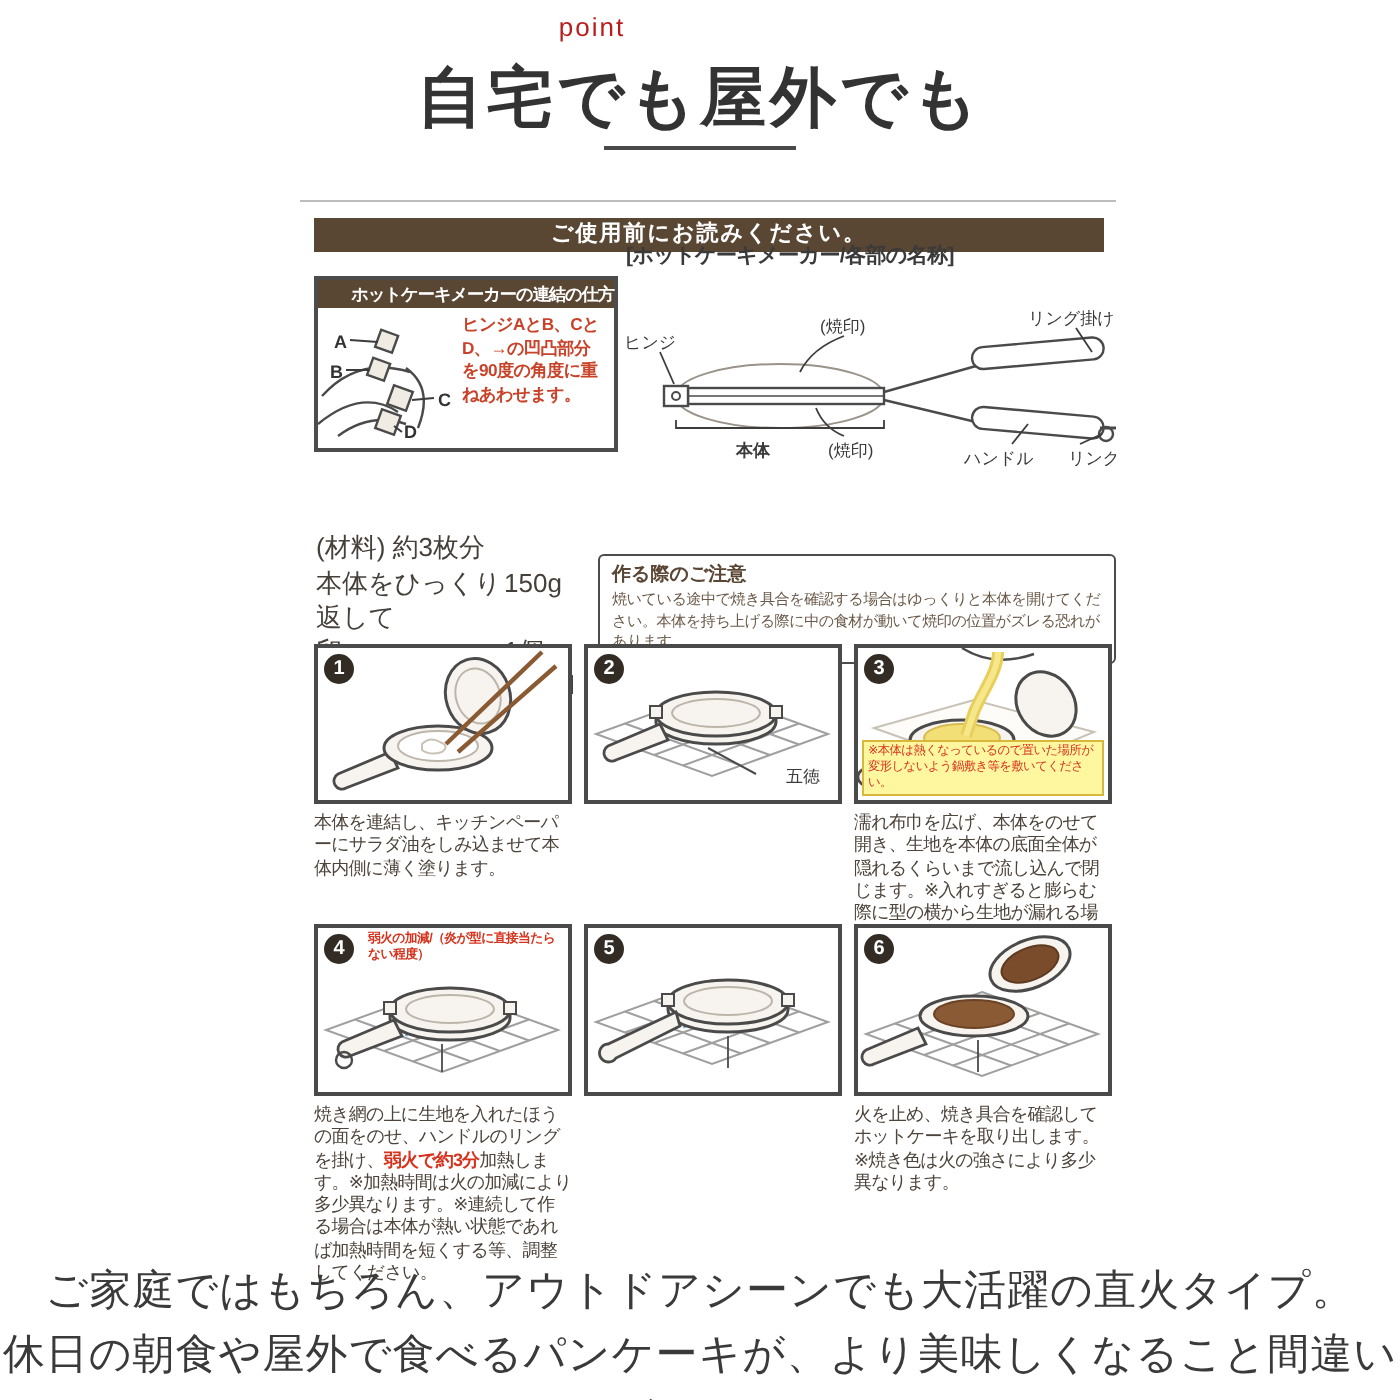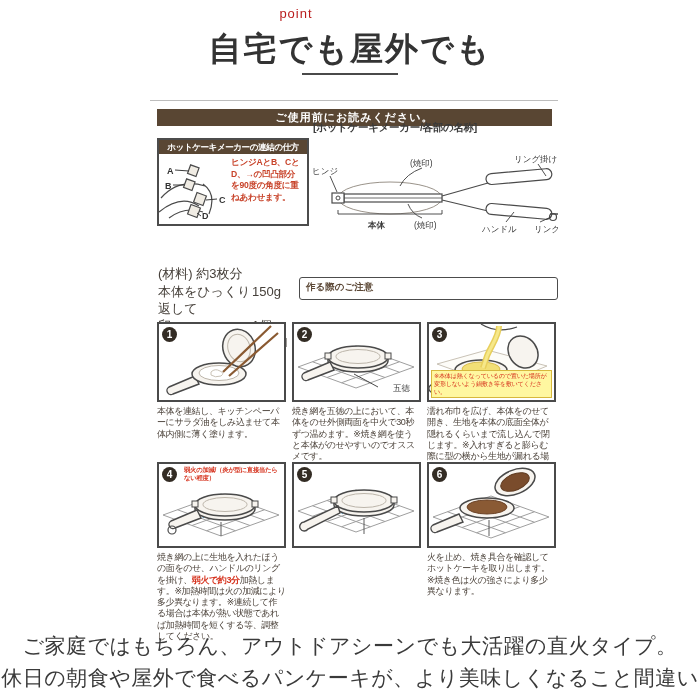--- a/index.html
+++ b/index.html
@@ -11,21 +11,21 @@
   .title{top:27px;left:0;width:700px;text-align:center;font-size:33px;font-weight:bold;color:#333;letter-spacing:2px;}
   .title-underline{top:73px;left:302px;width:96px;border-top:2px solid #4a4a4a;}
   .topline{top:100px;left:150px;width:408px;border-top:1px solid #bdbdbd;}
   
   .bar{left:157px;width:395px;height:17px;background:#594633;color:#fff;
        font-size:11px;font-weight:bold;text-align:center;line-height:17px;letter-spacing:1px;}
   .bar1{top:109px;} .bar2{top:246px;}
   
   .conn-box{top:138px;left:157px;width:148px;height:84px;border:2px solid #4c4c4c;background:#fff;}
   .conn-title{height:14px;background:#594633;color:#fff;font-size:8.6px;font-weight:bold;
-              text-align:center;line-height:14px;letter-spacing:-0.5px;}
+              text-align:right;line-height:14px;letter-spacing:-0.5px;}
   .conn-body{display:flex;height:66px;}
   .conn-text{width:72px;padding:3px 2px 0 0;font-size:8.6px;line-height:1.35;color:#c8432a;font-weight:bold;letter-spacing:-0.3px;}
   
   .parts-title{top:121px;left:313px;width:245px;font-size:10.5px;font-weight:bold;color:#3a3a3a;letter-spacing:-0.3px;}
   .parts-svg{top:152px;left:310px;}
   
   .materials{top:266px;left:158px;width:138px;font-size:13px;color:#46403a;line-height:1.25;}
   .materials .mt{margin-bottom:2px;}
   .mrow{display:flex;margin-bottom:1px;}
   .mrow .mn{width:94px;}
@@ -147,20 +147,21 @@
       <span class="ma">100ml</span>
     </div>
     <div class="mrow">
       <span class="mn">サラダ油</span>
       <span class="ma">適量</span>
     </div>
   </div>
 
   <div class="abs note-box">
     <div class="note-title">作る際のご注意</div>
+    <div class="note-body">焼いている途中で焼き具合を確認する場合はゆっくりと本体を開けてください。本体を持ち上げる際に中の食材が動いて焼印の位置がズレる恐れがあります。</div>
   </div>
 
   <div class="abs step" style="left:157px;top:322px">
     <div class="ill">
       <svg width="125" height="72" viewBox="0 0 125 72">
         <use href="#handle" transform="translate(36,54)"></use>
         <ellipse cx="60" cy="50" rx="27" ry="11" fill="#f7f4ef" stroke="#4a4a4a" stroke-width="1.5"></ellipse>
         <ellipse cx="60" cy="49" rx="20" ry="7.5" fill="#fff" stroke="#bcb5aa" stroke-width="1"></ellipse>
         <g transform="translate(80,24) rotate(-18)">
           <ellipse rx="16" ry="19" fill="#f7f4ef" stroke="#4a4a4a" stroke-width="1.5"></ellipse>
@@ -179,21 +180,20 @@
       <svg width="125" height="72" viewBox="0 0 125 72">
         <use href="#mesh" transform="translate(2,22)"></use>
         <path d="M44,46 q3,-8 6,0 m6,1 q3,-8 6,0 m6,0 q3,-8 6,0" fill="none" stroke="#74b6dc" stroke-width="1.4"></path>
         <use href="#pan" transform="translate(64,33)"></use>
         <use href="#handle" transform="translate(36,40)"></use>
         <path d="M60,50 L84,63" stroke="#4a4a4a" stroke-width="1"></path>
       </svg>
       <div class="gotoku-label">五徳</div>
       <div class="badge">2</div>
     </div>
-    <div class="caption"><span>焼き網を五徳の上において、本体をのせ外側両面を中火で30秒ずつ温めます。※焼き網を使うと本体がのせやすいのでオススメです。</span><span class="em"></span><span></span></div>
   </div>
 
   <div class="abs step" style="left:427px;top:322px">
     <div class="ill">
       <svg width="125" height="72" viewBox="0 0 125 72">
         <path d="M8,40 L58,26 L118,42 L70,62 Z" fill="#fdfcf8" stroke="#c9c2b6" stroke-width="1"></path>
         <use href="#handle" transform="translate(28,52)"></use>
         <ellipse cx="52" cy="46" rx="26" ry="10" fill="#f7f4ef" stroke="#4a4a4a" stroke-width="1.5"></ellipse>
         <ellipse cx="52" cy="45" rx="19" ry="7" fill="#f2df76" stroke="#d8bc4e" stroke-width="1"></ellipse>
         <g transform="translate(94,28) rotate(-35)">

